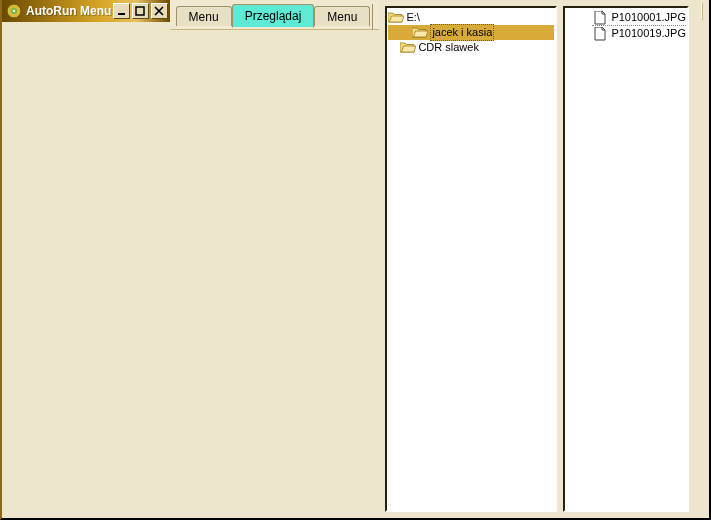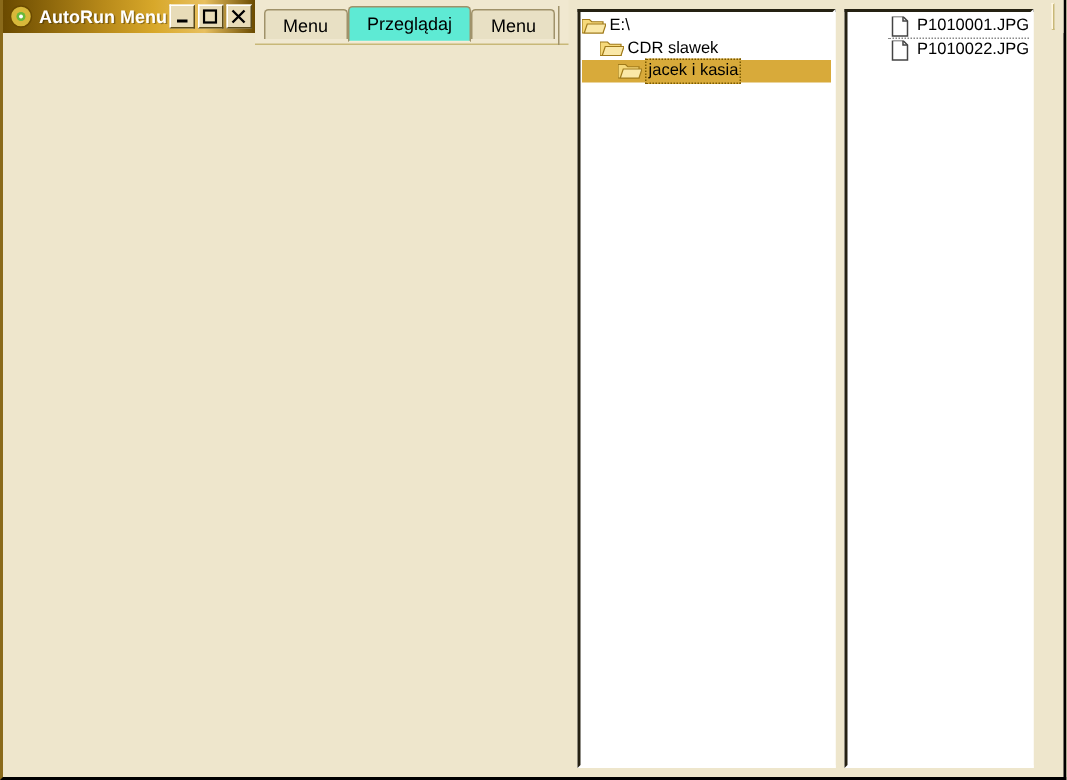--- a/index.html
+++ b/index.html
@@ -198,39 +198,39 @@
           <div class="tree-item">
             <span class="indent" style="width: 0px;"></span>
             <span class="folder-icon">
               <svg width="16" height="13" viewBox="0 0 16 13">
                 <path d="M0 2 L5 2 L6.5 3.5 L14 3.5 L14 11 L0 11 Z" fill="#f6d97a" stroke="#a07a1a" stroke-width="0.8"></path>
                 <path d="M1.5 11 L3.5 5 L16 5 L14 11 Z" fill="#fae8a8" stroke="#a07a1a" stroke-width="0.8"></path>
               </svg>
             </span>
             <span class="label">E:\</span>
           </div>
+          <div class="tree-item selected">
+            <span class="indent" style="width: 24px;"></span>
+            <span class="folder-icon">
+              <svg width="16" height="13" viewBox="0 0 16 13">
+                <path d="M0 2 L5 2 L6.5 3.5 L14 3.5 L14 11 L0 11 Z" fill="#f6d97a" stroke="#a07a1a" stroke-width="0.8"></path>
+                <path d="M1.5 11 L3.5 5 L16 5 L14 11 Z" fill="#fae8a8" stroke="#a07a1a" stroke-width="0.8"></path>
+              </svg>
+            </span>
+            <span class="label">jacek i kasia</span>
+          </div>
           <div class="tree-item">
             <span class="indent" style="width: 12px;"></span>
             <span class="folder-icon">
               <svg width="16" height="13" viewBox="0 0 16 13">
                 <path d="M0 2 L5 2 L6.5 3.5 L14 3.5 L14 11 L0 11 Z" fill="#f6d97a" stroke="#a07a1a" stroke-width="0.8"></path>
                 <path d="M1.5 11 L3.5 5 L16 5 L14 11 Z" fill="#fae8a8" stroke="#a07a1a" stroke-width="0.8"></path>
               </svg>
             </span>
             <span class="label">CDR slawek</span>
-          </div>
-          <div class="tree-item selected">
-            <span class="indent" style="width: 24px;"></span>
-            <span class="folder-icon">
-              <svg width="16" height="13" viewBox="0 0 16 13">
-                <path d="M0 2 L5 2 L6.5 3.5 L14 3.5 L14 11 L0 11 Z" fill="#f6d97a" stroke="#a07a1a" stroke-width="0.8"></path>
-                <path d="M1.5 11 L3.5 5 L16 5 L14 11 Z" fill="#fae8a8" stroke="#a07a1a" stroke-width="0.8"></path>
-              </svg>
-            </span>
-            <span class="label">jacek i kasia</span>
           </div>
         </div>
     </div>
 
     <div class="pane file-pane">
       <div class="file-list" id="file-list">
           <div class="file-item">
             <span class="file-icon">
               <svg width="12" height="14" viewBox="0 0 12 14">
                 <path d="M1 0 L8 0 L11 3 L11 13 L1 13 Z" fill="#fff" stroke="#444" stroke-width="1"></path>
@@ -240,21 +240,21 @@
             <span>P1010001.JPG</span>
           </div>
           <div class="header-divider-dotted"></div>
           <div class="file-item">
             <span class="file-icon">
               <svg width="12" height="14" viewBox="0 0 12 14">
                 <path d="M1 0 L8 0 L11 3 L11 13 L1 13 Z" fill="#fff" stroke="#444" stroke-width="1"></path>
                 <path d="M8 0 L8 3 L11 3" fill="none" stroke="#444" stroke-width="1"></path>
               </svg>
             </span>
-            <span>P1010022.JPG</span>
+            <span>P1010019.JPG</span>
           </div>
         </div>
     </div>
 
   </div>
 
   <div class="statusbar">
     <div class="status-cell"></div>
   </div>
 

